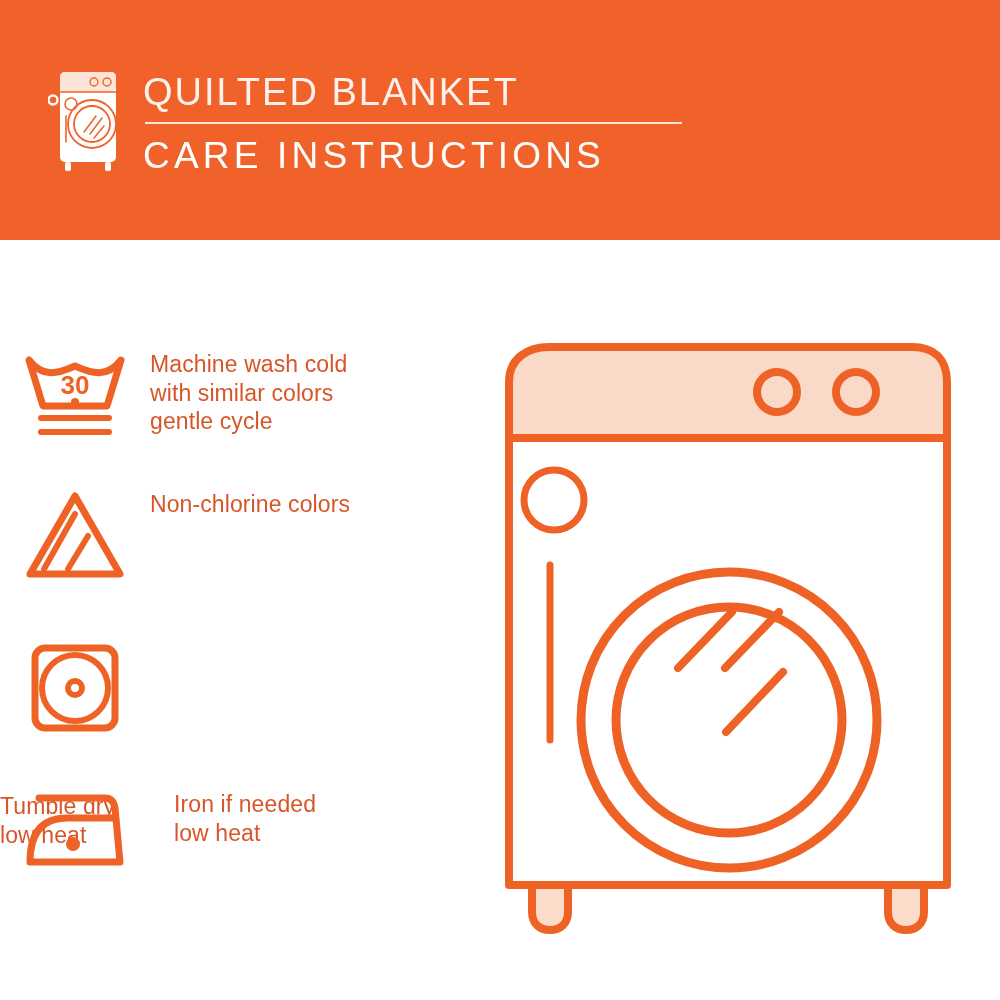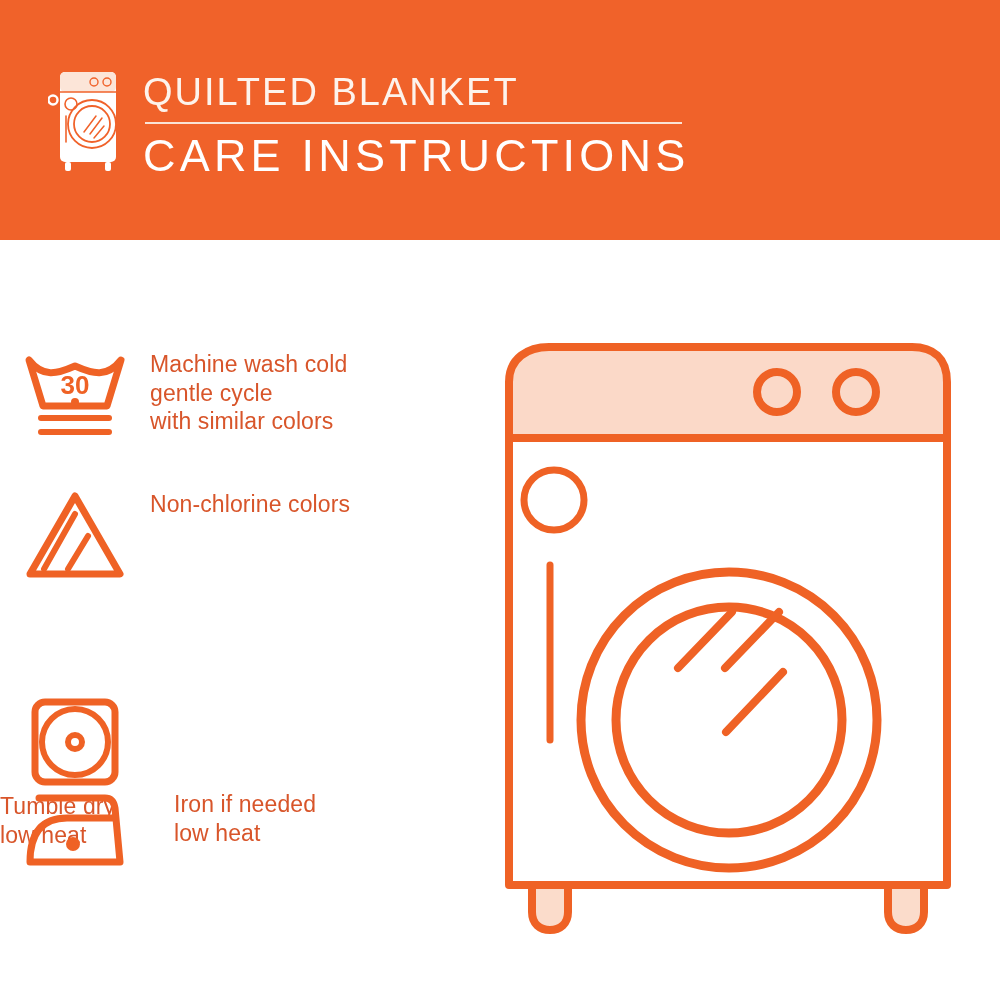--- a/index.html
+++ b/index.html
@@ -50,21 +50,21 @@
     white-space: nowrap;
   }
   #title-rule {
     width: 537px;
     height: 2px;
     background: #FAE3D5;
     margin: 8px 0 6px 2px;
   }
   #title-line2 {
     color: #FFFFFF;
-    font-size: 45px;
+    font-size: 37px;
     font-weight: 400;
     letter-spacing: 4.2px;
     line-height: 52px;
     white-space: nowrap;
   }
 
   
   #instructions {
     position: absolute;
     left: 0;
@@ -77,21 +77,21 @@
     left: 0;
     width: 470px;
     display: flex;
     align-items: flex-start;
   }
   .care-icon {
     width: 150px;
     flex: 0 0 150px;
     display: flex;
     justify-content: center;
-    align-items: flex-end;
+    align-items: flex-start;
   }
   .care-label {
     color: #D8552A;
     font-size: 23px;
     font-weight: 400;
     line-height: 28.5px;
     letter-spacing: 0.1px;
     padding-top: 2px;
   }
   .care-label .ln { display: block; white-space: nowrap; }
@@ -158,22 +158,22 @@
         <svg width="108" height="100" viewBox="0 0 108 100" xmlns="http://www.w3.org/2000/svg">
           <path d="M8 12 L22 58 L86 58 L100 12 C86 30 72 26 54 18 C36 26 22 30 8 12 Z" fill="none" stroke="#EF6225" stroke-width="7" stroke-linejoin="round" stroke-linecap="round"></path>
           <text x="54" y="46" text-anchor="middle" font-family="&quot;Liberation Sans&quot;, sans-serif" font-size="26" font-weight="700" fill="#EF6225">30</text>
           <circle cx="54" cy="54" r="4" fill="#EF6225"></circle>
           <line x1="20" y1="70" x2="88" y2="70" stroke="#EF6225" stroke-width="6" stroke-linecap="round"></line>
           <line x1="20" y1="84" x2="88" y2="84" stroke="#EF6225" stroke-width="6" stroke-linecap="round"></line>
         </svg>
       </div>
       <div class="care-label">
         <span class="ln">Machine wash cold</span>
+        <span class="ln">with similar colors</span>
         <span class="ln">gentle cycle</span>
-        <span class="ln">with similar colors</span>
       </div>
     </div>
 
     <div class="care-row" id="row-1">
       <div class="care-icon">
         <svg width="106" height="96" viewBox="0 0 106 96" xmlns="http://www.w3.org/2000/svg">
           <path d="M53 8 L98 86 L8 86 Z" fill="none" stroke="#EF6225" stroke-width="7" stroke-linejoin="round"></path>
           <line x1="53" y1="26" x2="22" y2="81" stroke="#EF6225" stroke-width="6" stroke-linecap="round"></line>
           <line x1="66" y1="48" x2="46" y2="81" stroke="#EF6225" stroke-width="6" stroke-linecap="round"></line>
         </svg>

